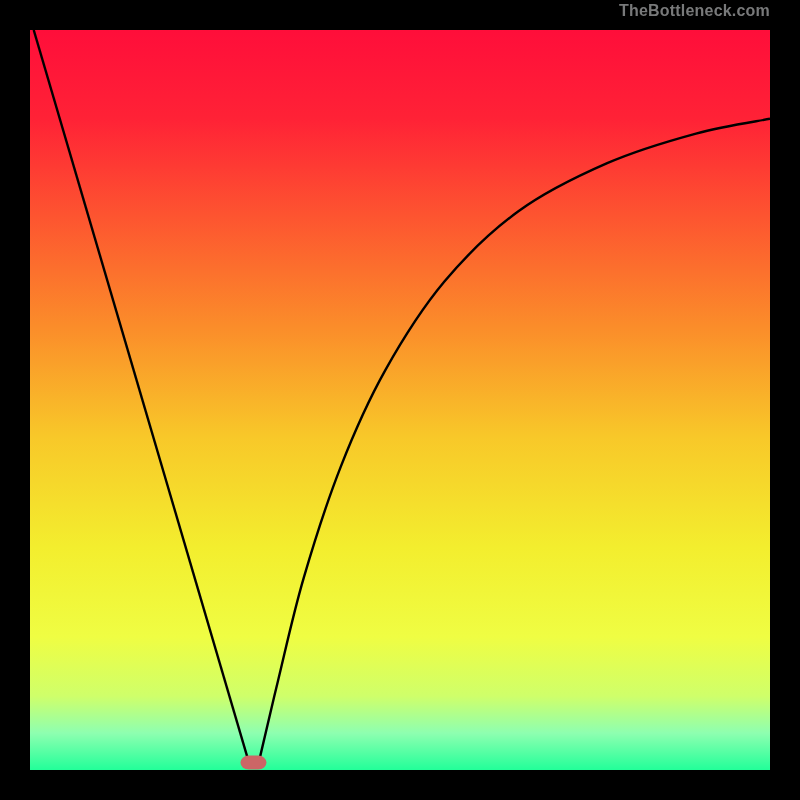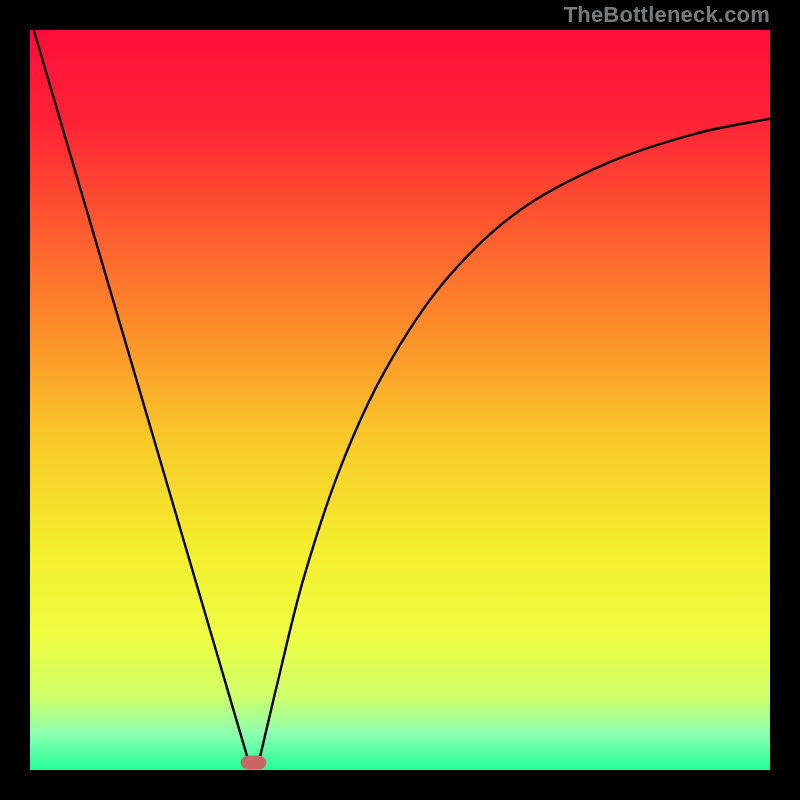--- a/index.html
+++ b/index.html
@@ -14,21 +14,21 @@
     position: relative;
     width: 800px;
     height: 800px;
     background: #000;
   }
   .attribution {
     position: absolute;
     top: 2px;
     right: 30px;
     font-family: Arial, Helvetica, sans-serif;
-    font-size: 22px;
+    font-size: 16px;
     font-weight: 600;
     color: #78797a;
     letter-spacing: 0.2px;
   }
   svg.plot {
     position: absolute;
     left: 30px;
     top: 30px;
     width: 740px;
     height: 740px;

